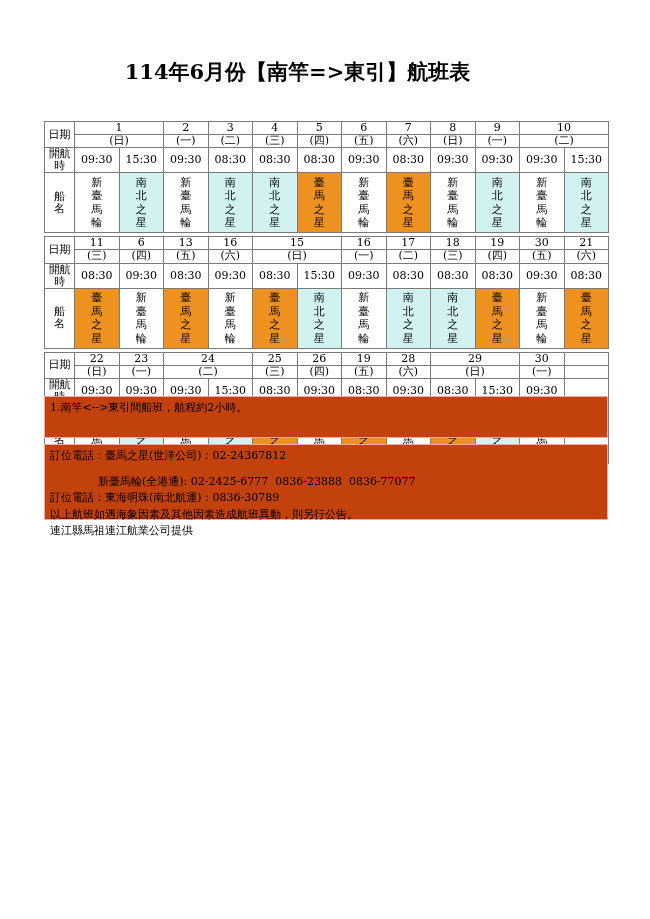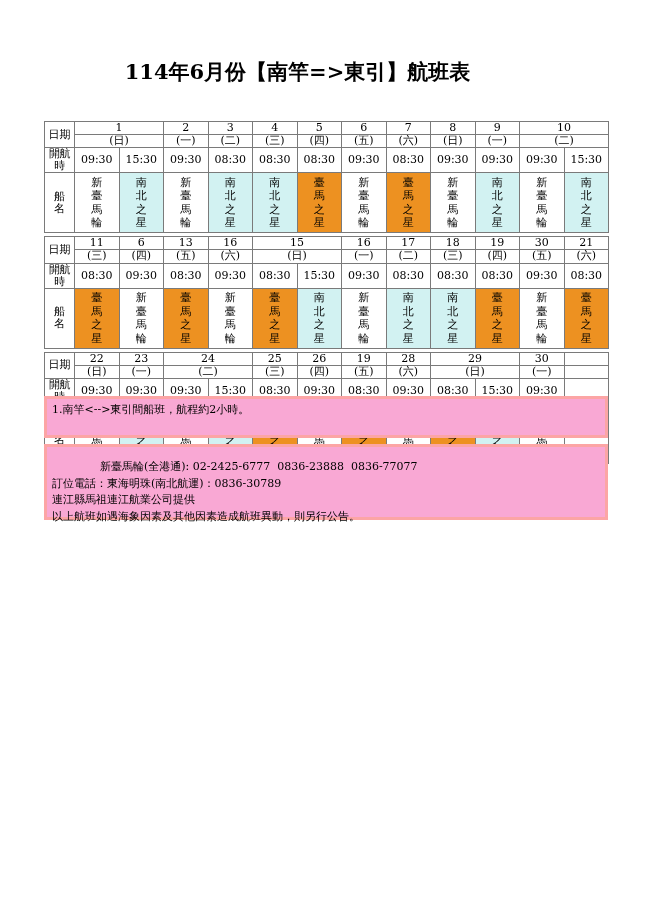--- a/index.html
+++ b/index.html
@@ -105,26 +105,26 @@
     height: 3px;
     background: #ffffff;
     padding: 0;
   }
 
   
   .notebox {
     position: absolute;
     left: 44px;
     width: 564px;
-    border: 3px solid #fca5a5;
+    border: 1px solid #fca5a5;
     box-sizing: border-box;
     font-size: 11px;
     line-height: 1.5;
     padding: 3px 4px 4px 5px;
-    background: #f9a8d4;
+    background: #c2410c;
   }
   #notes-a { top: 396px; height: 42px; }
   #notes-b { top: 444px; height: 76px; }
 
   .noteline { white-space: pre; display: block; }
   .indent-line { padding-left: 48px; margin-top: 9px; }
 </style>
 </head>
 <body>
 
@@ -489,19 +489,20 @@
           </td>
         </tr>
       </tbody>
   </table>
 
   <div class="notebox" id="notes-a">
     <span class="noteline">1.南竿&lt;--&gt;東引間船班，航程約2小時。</span>
   </div>
 
   <div class="notebox" id="notes-b">
+    <span class="noteline">訂位電話：臺馬之星(世洋公司)：02-24367812</span>
     <span class="noteline indent-line">新臺馬輪(全港通): 02-2425-6777  0836-23888  0836-77077</span>
     <span class="noteline">訂位電話：東海明珠(南北航運)：0836-30789</span>
+    <span class="noteline">以上航班如遇海象因素及其他因素造成航班異動，則另行公告。</span>
     <span class="noteline">連江縣馬祖連江航業公司提供</span>
-    <span class="noteline">以上航班如遇海象因素及其他因素造成航班異動，則另行公告。</span>
   </div>
 
 </div>
 
 </body></html>

